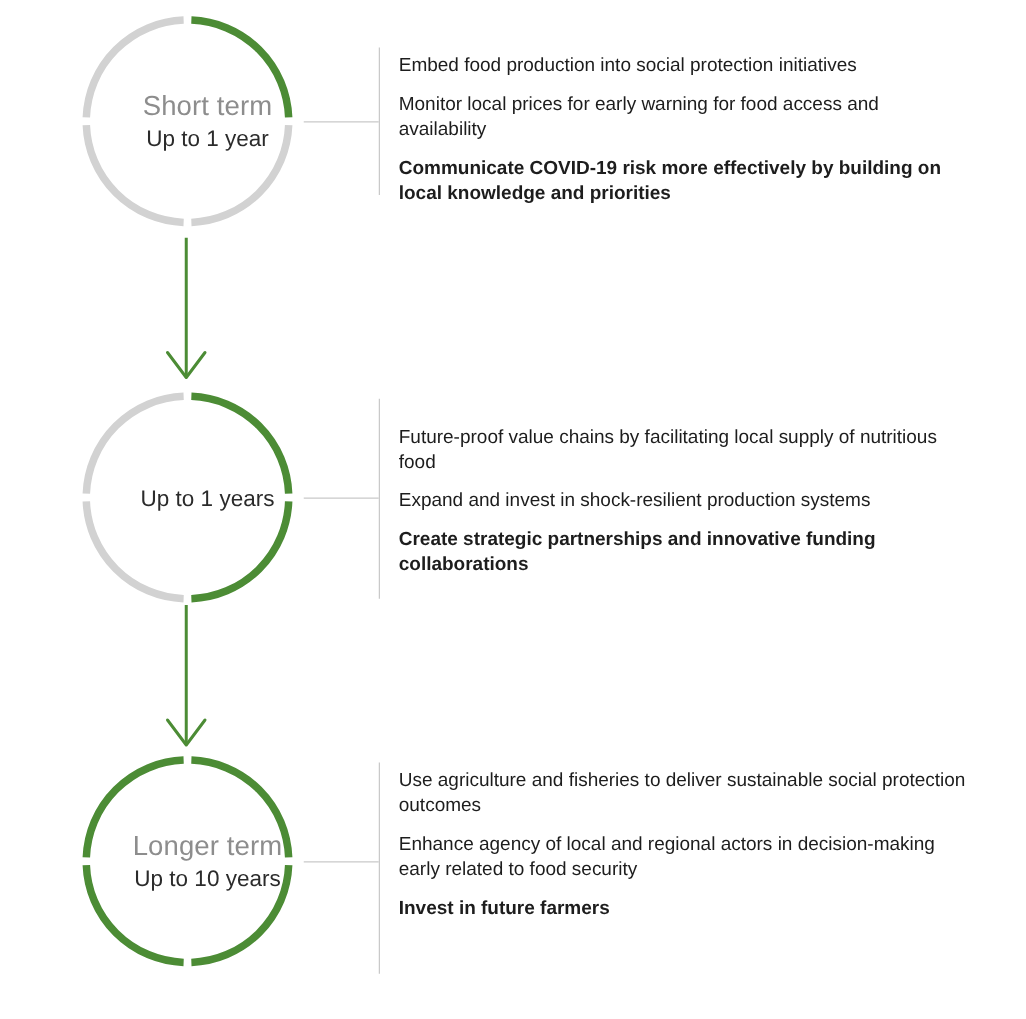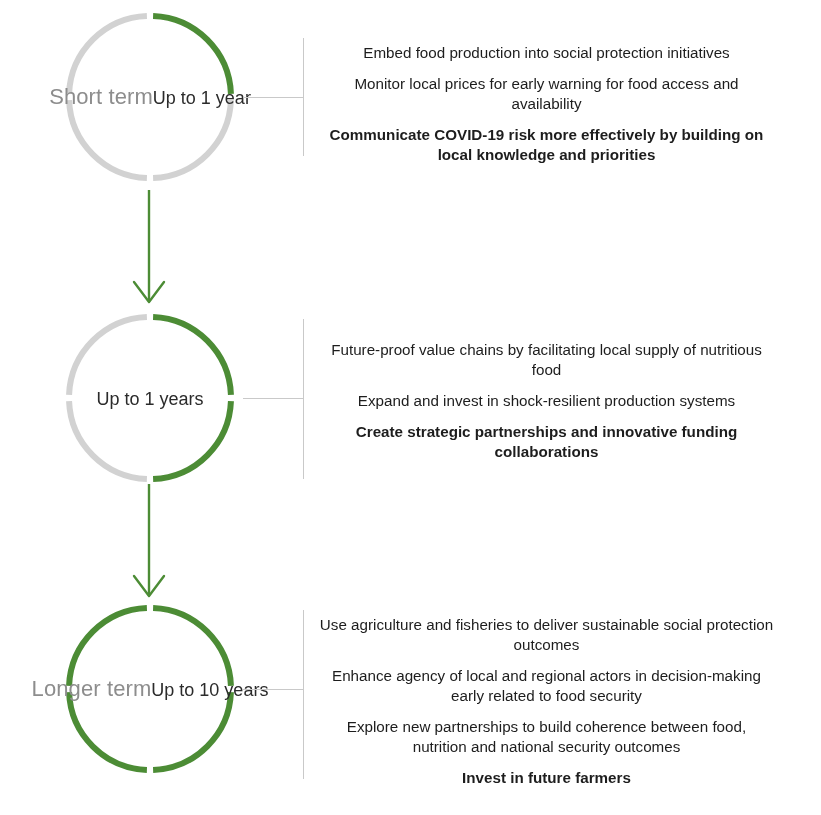--- a/index.html
+++ b/index.html
@@ -45,25 +45,26 @@
   .ring-svg {
     position: absolute;
     left: 0;
     top: 0;
     width: 170px;
     height: 170px;
     display: block;
   }
   .ring-labels {
     position: absolute;
-    left: 0;
+    left: 16px;
     top: 0;
     width: 170px;
     height: 170px;
     display: flex;
+    flex-direction: column;
     align-items: center;
     justify-content: center;
   }
   .ring-title {
     font-size: 22px;
     font-weight: 400;
     color: #8d8d8d;
     letter-spacing: 0.1px;
     line-height: 1.2;
     white-space: nowrap;
@@ -87,21 +88,20 @@
     position: absolute;
     width: 1px;
     background: #c9c9c9;
   }
 
   
   .bullets {
     position: absolute;
     left: 319px;
     width: 455px;
-    text-align: center;
   }
   .bullet {
     font-size: 15.2px;
     line-height: 20px;
     color: #1d1d1d;
     margin-bottom: 11px;
   }
   .bullet:last-child { margin-bottom: 0; font-weight: bold; }
 
   
@@ -198,18 +198,17 @@
         <div class="ring-sub">Up to 10 years</div>
       </div>
     </div>
 
     <div class="connector-h" style="left:243px; top:85px; width:60px;"></div>
     <div class="connector-v" style="left:303px; top:6px; width:1px; height:169px;"></div>
 
     <div class="bullets" style="top:11px;">
       <div class="bullet">Use agriculture and fisheries to deliver sustainable social protection outcomes</div>
       <div class="bullet">Enhance agency of local and regional actors in decision-making early related to food security</div>
-      <div class="bullet">Explore new partnerships to build coherence between food, nutrition and national security outcomes</div>
       <div class="bullet">Invest in future farmers</div>
     </div>
   </div>
 
 </div>
 
 </body></html>

